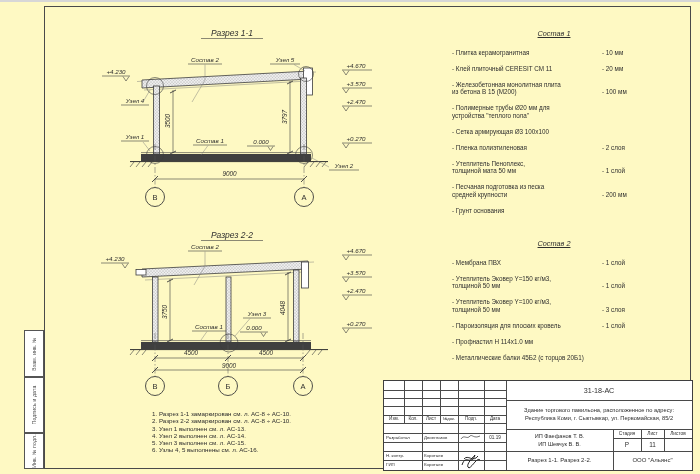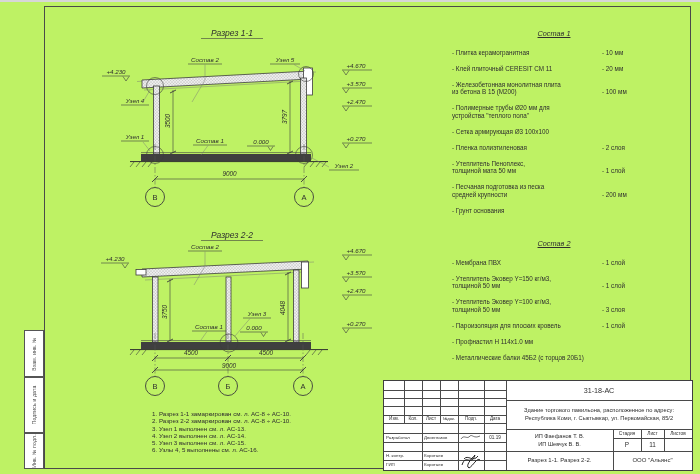--- a/index.html
+++ b/index.html
@@ -1,16 +1,16 @@
 <!DOCTYPE html>
 <html><head>
 <meta charset="utf-8">
 <style>
   html,body{margin:0;padding:0;background:#fff;}
-  .sheet{position:relative;width:700px;height:474px;background:#bef264;overflow:hidden;
+  .sheet{position:relative;width:700px;height:474px;background:#fef9c3;overflow:hidden;
          font-family:"Liberation Sans",sans-serif;color:#2e2e2e;}
   .scan-top{position:absolute;left:0;top:0;width:100%;height:2px;background:#d7d7d7;}
   .frame-inner{position:absolute;left:44px;top:6px;right:9px;bottom:5px;border:1.3px solid #4a4a4a;}
   .vcell{position:absolute;left:24px;width:20px;border:0.9px solid #555;box-sizing:border-box;
          display:flex;align-items:center;justify-content:center;background:#fff;}
   .vcell span{transform:rotate(-90deg);white-space:nowrap;font-size:5px;color:#444;letter-spacing:.2px;}
   svg text{font-family:"Liberation Sans",sans-serif;fill:#2e2e2e;}
   .t-title{font-size:8.5px;font-style:italic;}
   .t-lab{font-size:6.2px;font-style:italic;}
   .t-dim{font-size:6.4px;font-style:italic;}

